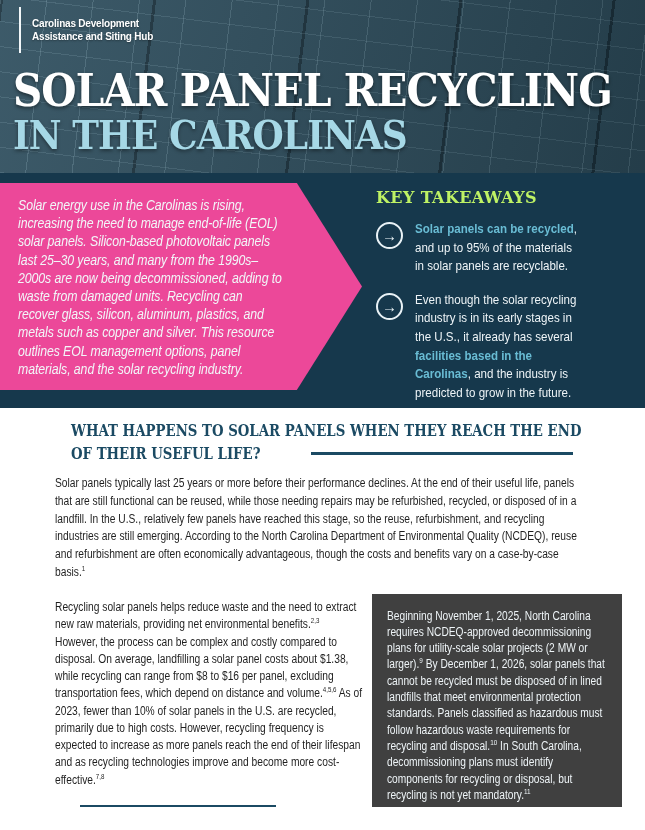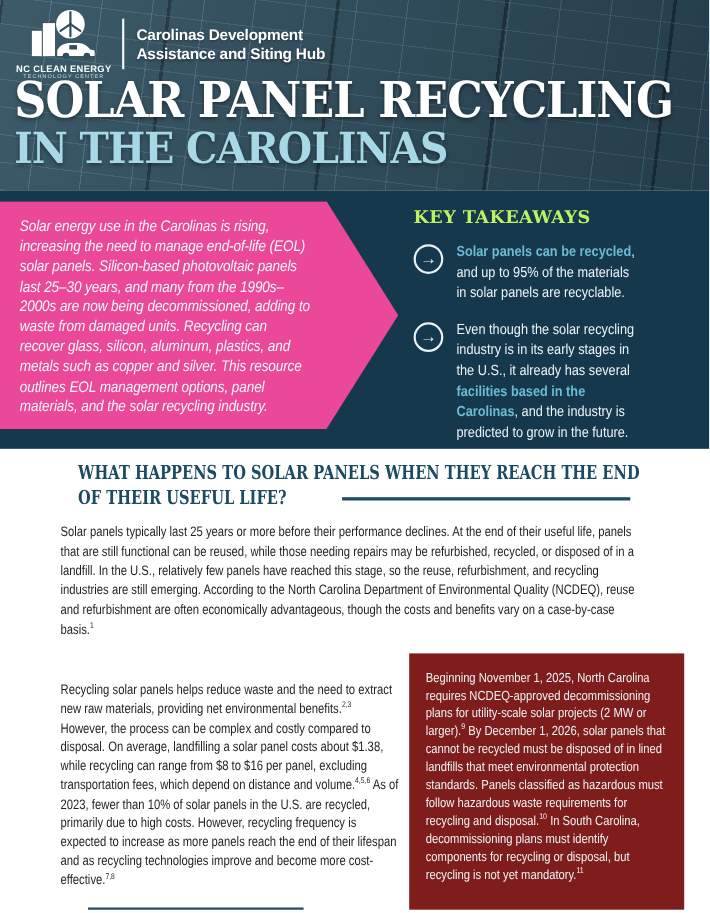--- a/index.html
+++ b/index.html
@@ -16,21 +16,21 @@
       repeating-linear-gradient(97deg, rgba(165,200,214,0.22) 0px, rgba(165,200,214,0.22) 1px, transparent 1px, transparent 46px),
       repeating-linear-gradient(7deg, rgba(165,200,214,0.16) 0px, rgba(165,200,214,0.16) 1px, transparent 1px, transparent 25px),
       repeating-linear-gradient(97deg, rgba(8,22,30,0.5) 0px, rgba(8,22,30,0.5) 3px, transparent 3px, transparent 152px);
   }
   .brand-row { position:absolute; top:7px; left:12px; display:flex; align-items:center; }
   .logo { width:92px; text-align:center; }
   .logo svg { display:block; margin:0 auto; }
   .logo-org { color:#fff; font-weight:bold; font-size:8.5px; letter-spacing:.3px; margin-top:2px; white-space:nowrap; }
   .logo-sub { color:#c9dde5; font-size:5px; letter-spacing:1px; white-space:nowrap; }
   .brand-divider { width:2px; height:46px; background:#f2f7f9; margin:0 11px 0 7px; }
-  .hub-name { color:#fff; font-weight:bold; font-size:14px; line-height:1.32; letter-spacing:-0.2px; text-shadow:0 1px 2px rgba(0,0,0,.35); }
+  .hub-name { color:#fff; font-weight:bold; font-size:10px; line-height:1.32; letter-spacing:-0.2px; text-shadow:0 1px 2px rgba(0,0,0,.35); }
 
   .title { position:absolute; left:13px; top:68px; font-family:"DejaVu Serif", serif; font-weight:bold; }
   .title .t1 { display:block; width:700px; transform:scaleX(.9); transform-origin:0 0;
     color:#ffffff; font-size:45px; line-height:1.02; text-shadow:0 2px 4px rgba(0,0,0,.45); letter-spacing:-1px; }
   .title .t2 { display:block; width:700px; transform:scaleX(.92); transform-origin:0 0;
     color:#a6d8e6; font-size:39px; line-height:1.05; margin-top:1px; text-shadow:0 2px 4px rgba(0,0,0,.4); letter-spacing:-1px; }
 
   
   .band { position:relative; height:235px; background:#16384c; }
   .intro-arrow {
@@ -60,51 +60,32 @@
     font-family:"DejaVu Serif", serif; color:#1b4a63; font-size:17.5px; line-height:1.3; letter-spacing:0; }
   .heading-rule { position:absolute; left:240px; top:33px; width:262px; height:3px; background:#1b4a63; }
 
   .para1 { margin-top:8px; width:650px; transform:scaleX(.82); transform-origin:0 0;
     font-size:12.5px; line-height:1.42; color:#1f1f1f; }
   .cols { display:flex; margin-top:12px; align-items:flex-end; }
   .col-left { width:308px; }
   .col-left p { width:376px; transform:scaleX(.82); transform-origin:0 0;
     font-size:12.5px; line-height:1.38; color:#1f1f1f; }
   .divider { margin:16px 0 0 25px; width:196px; height:2.5px; background:#1b4a63; }
-  .info-box { margin-left:9px; width:250px; background:#7f1d1d; padding:14px 15px 24px 15px; }
+  .info-box { margin-left:9px; width:250px; background:#404040; padding:14px 15px 4px 15px; }
   .info-box p { width:259px; transform:scaleX(.85); transform-origin:0 0;
     color:#eef4f7; font-size:12px; line-height:1.36; }
   sup { font-size:7.5px; vertical-align:super; line-height:0; }
 </style>
 </head>
 <body>
 
 <div class="page">
 
   <header class="hero">
     <div class="brand-row">
-      <div class="logo">
-        <svg width="62" height="48" viewBox="0 0 62 48">
-          <rect x="2" y="21" width="9" height="23" fill="#ffffff"></rect>
-          <rect x="12" y="14" width="11" height="30" fill="#ffffff"></rect>
-          <circle cx="37" cy="15" r="13" fill="#ffffff"></circle>
-          <g stroke="#2e4e5e" stroke-width="2" stroke-linecap="round">
-            <line x1="37" y1="15" x2="37" y2="4"></line>
-            <line x1="37" y1="15" x2="28" y2="21"></line>
-            <line x1="37" y1="15" x2="46" y2="21"></line>
-            <line x1="37" y1="15" x2="37" y2="26"></line>
-          </g>
-          <path d="M25 39 c2,-5 7,-7 12,-7 h7 c5,0 9,3 11,6 l4,1 v5 H25 z" fill="#ffffff"></path>
-          <circle cx="33" cy="44" r="3" fill="#2e4e5e"></circle>
-          <circle cx="52" cy="44" r="3" fill="#2e4e5e"></circle>
-          <rect x="36" y="34" width="7" height="4" fill="#2e4e5e"></rect>
-        </svg>
-        <div class="logo-org">NC CLEAN ENERGY</div>
-        <div class="logo-sub">TECHNOLOGY CENTER</div>
-      </div>
       <div class="brand-divider"></div>
       <div class="hub-name">
         <div>Carolinas Development</div>
         <div>Assistance and Siting Hub</div>
       </div>
     </div>
     <h1 class="title">
       <span class="t1">SOLAR PANEL RECYCLING</span>
       <span class="t2">IN THE CAROLINAS</span>
     </h1>

